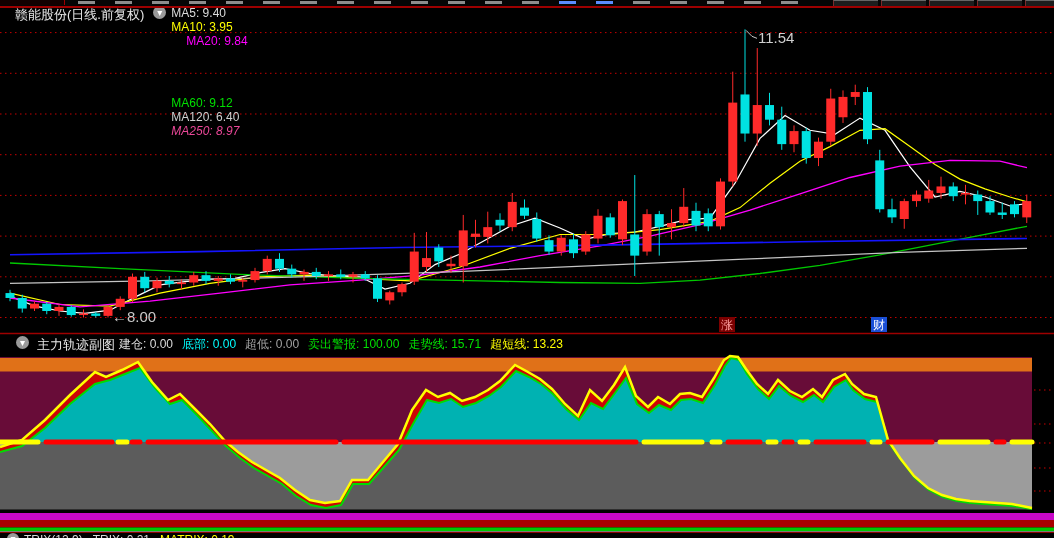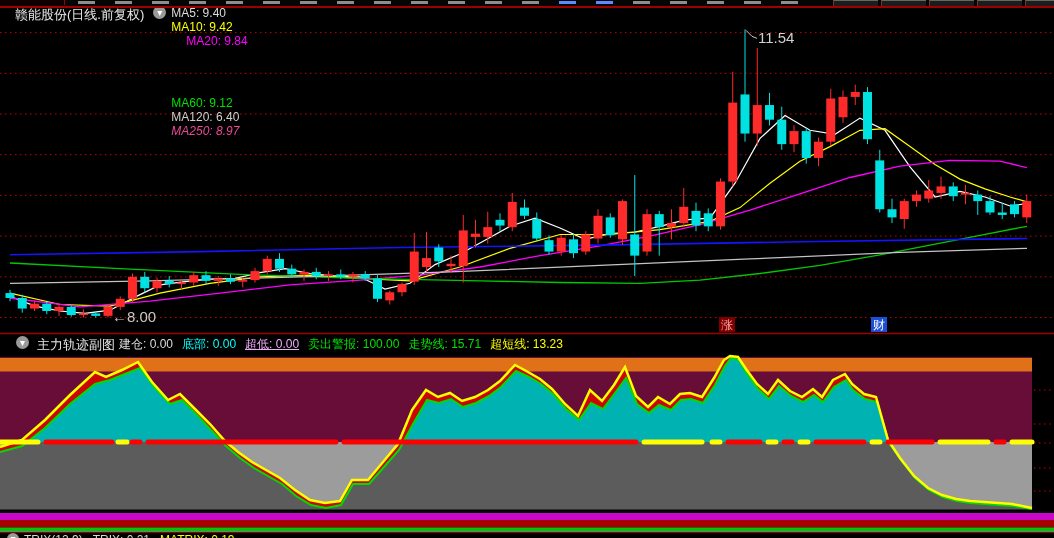--- a/index.html
+++ b/index.html
@@ -292,35 +292,35 @@
       <div class="tb-btn" style="left: 929px; width: 44px;"></div>
       <div class="tb-btn" style="left: 977px; width: 44px;"></div>
       <div class="tb-btn" style="left: 1025px; width: 44px;"></div>
     </div>
 
   <div id="main-header" class="hdr">
     <span class="title">赣能股份(日线.前复权)</span>
     <span class="circ">▾</span>
     <span id="ma-items" style="display:flex;flex-direction:column;">
         <span class="ma-item" style="color: rgb(220, 220, 220);">MA5: 9.40</span>
-        <span class="ma-item" style="color: rgb(255, 255, 0);">MA10: 9.42</span>
+        <span class="ma-item" style="color: rgb(255, 255, 0);">MA10: 3.95</span>
         <span class="ma-item" style="color: rgb(255, 0, 255); margin-left: 15px;">MA20: 9.84</span>
         <span class="ma-item" style="color: rgb(0, 224, 0); margin-top: 48px;">MA60: 9.12</span>
         <span class="ma-item" style="color: rgb(208, 208, 208);">MA120: 6.40</span>
         <span class="ma-item" style="color: #ec4899; font-style: italic;">MA250: 8.97</span>
       </span>
   </div>
 
   <div id="ind-header" class="hdr">
     <span class="circ" style="margin-left:4px;">▾</span>
     <span class="title">主力轨迹副图</span>
     <span id="ind-items" style="display:flex;">
         <span class="ma-item" style="color: rgb(220, 220, 220);">建仓: 0.00</span>
         <span class="ma-item" style="color: rgb(0, 255, 255);">底部: 0.00</span>
-        <span class="ma-item" style="color: #f0abfc; text-decoration: underline;">超低: 0.00</span>
+        <span class="ma-item" style="color: #a3a3a3;">超低: 0.00</span>
         <span class="ma-item" style="color: rgb(0, 224, 0);">卖出警报: 100.00</span>
         <span class="ma-item" style="color: rgb(0, 224, 0);">走势线: 15.71</span>
         <span class="ma-item" style="color: rgb(255, 255, 0);">超短线: 13.23</span>
       </span>
   </div>
 
   <div id="footer">
     <span class="circ">▾</span>
     <span class="ftxt" style="color:#d8d8d8;">TRIX(12,9)</span>
     <span class="ftxt" style="color:#d8d8d8;">TRIX: 0.21</span>

